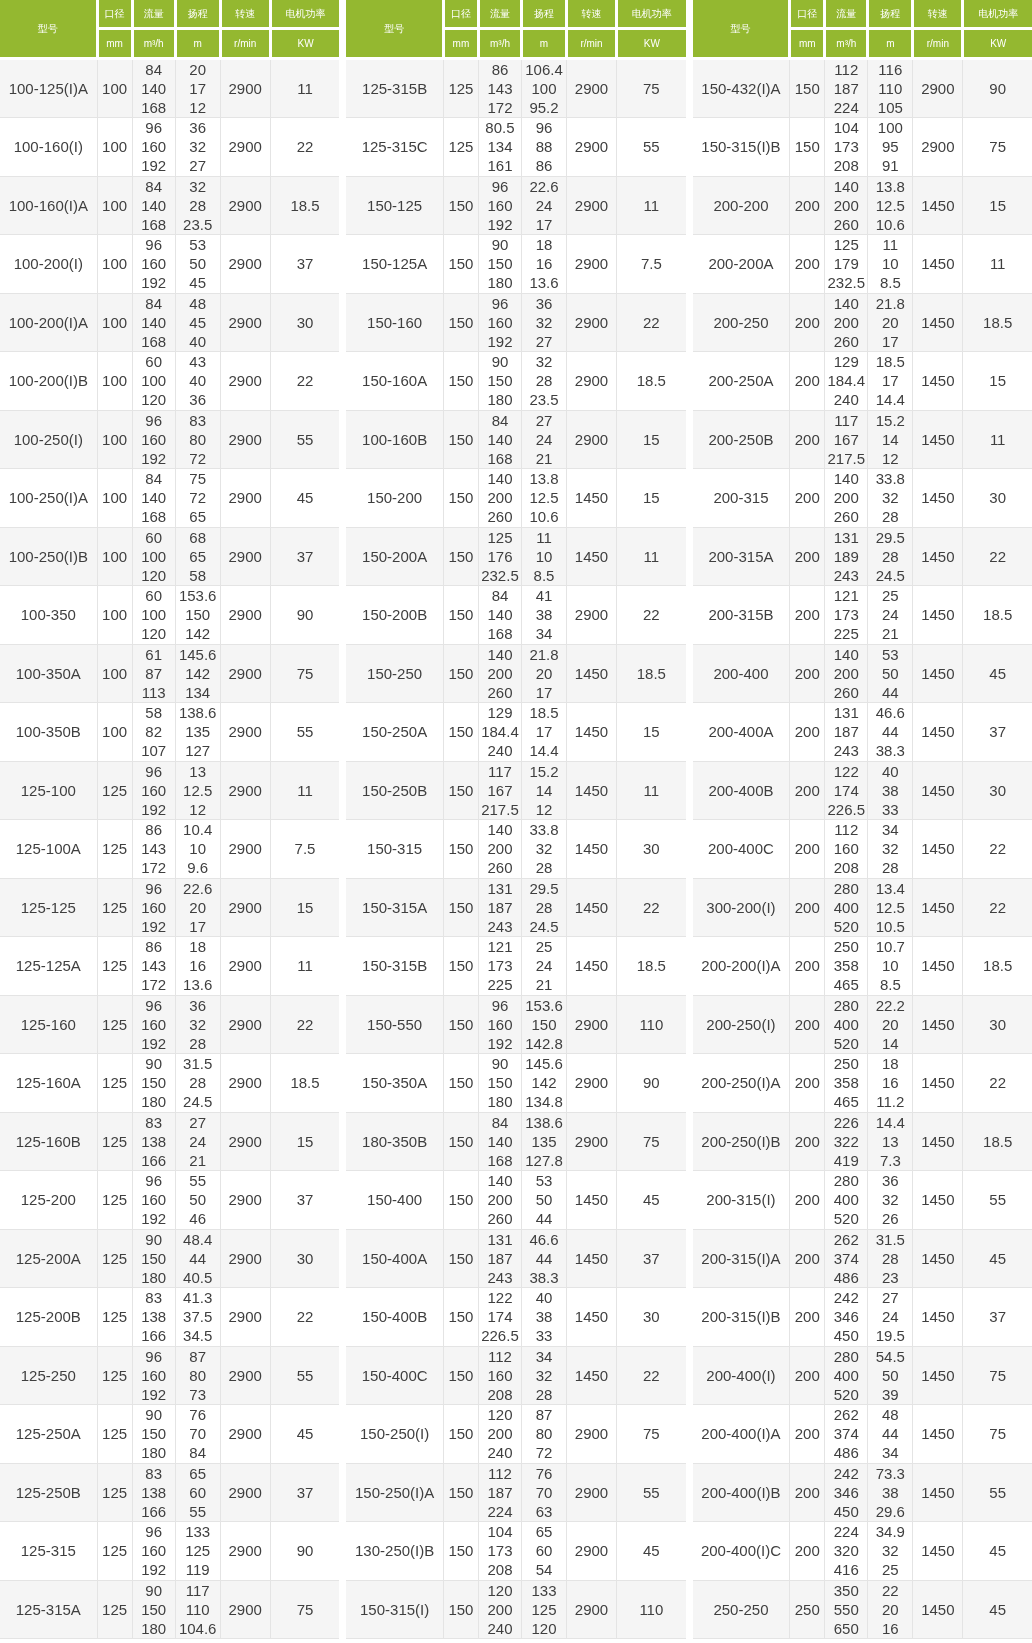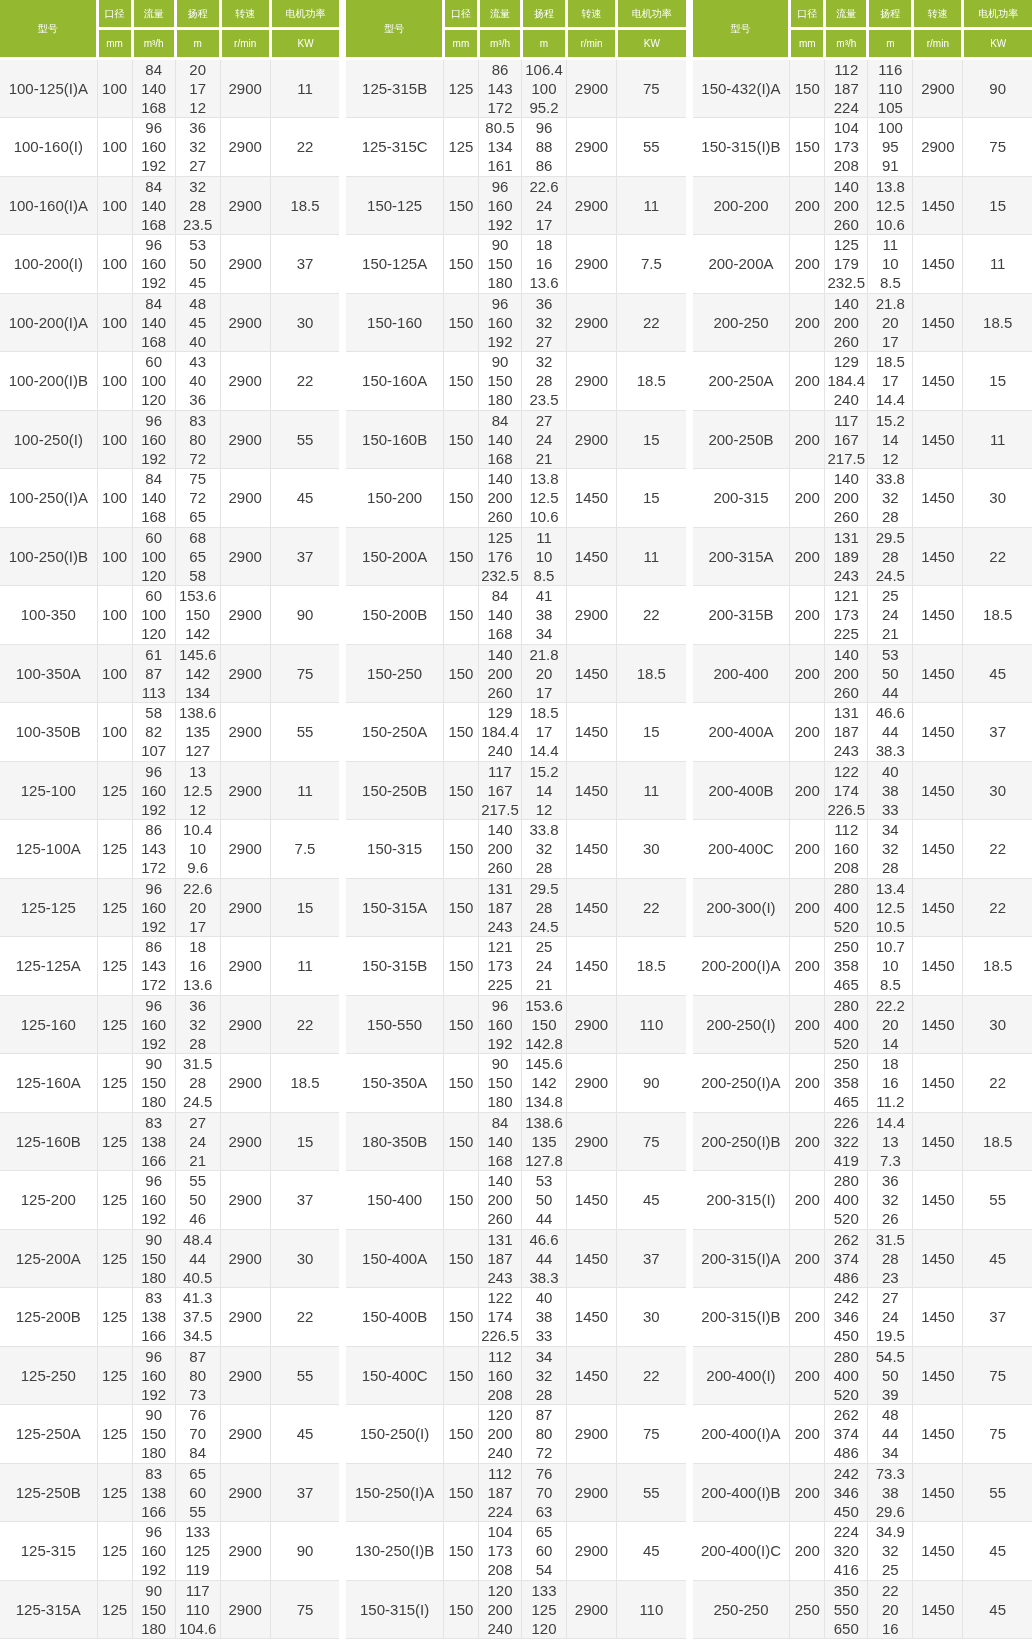--- a/index.html
+++ b/index.html
@@ -503,21 +503,21 @@
           <td>90
 150
 180</td>
           <td>32
 28
 23.5</td>
           <td>2900</td>
           <td>18.5</td>
         </tr>
         <tr>
-          <td>150-160B</td>
+          <td>100-160B</td>
           <td>150</td>
           <td>84
 140
 168</td>
           <td>27
 24
 21</td>
           <td>2900</td>
           <td>15</td>
         </tr>
@@ -953,21 +953,21 @@
           <td>112
 160
 208</td>
           <td>34
 32
 28</td>
           <td>1450</td>
           <td>22</td>
         </tr>
         <tr>
-          <td>200-300(I)</td>
+          <td>300-200(I)</td>
           <td>200</td>
           <td>280
 400
 520</td>
           <td>13.4
 12.5
 10.5</td>
           <td>1450</td>
           <td>22</td>
         </tr>

